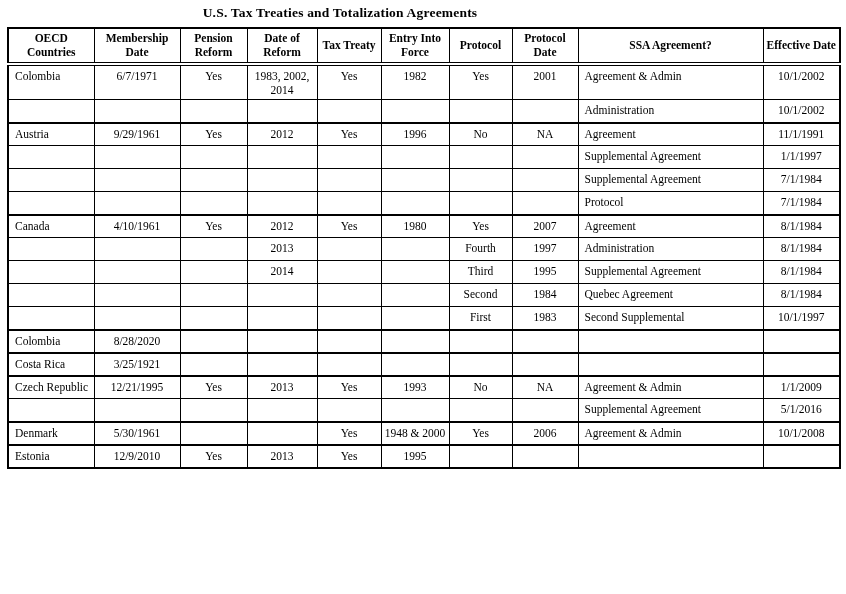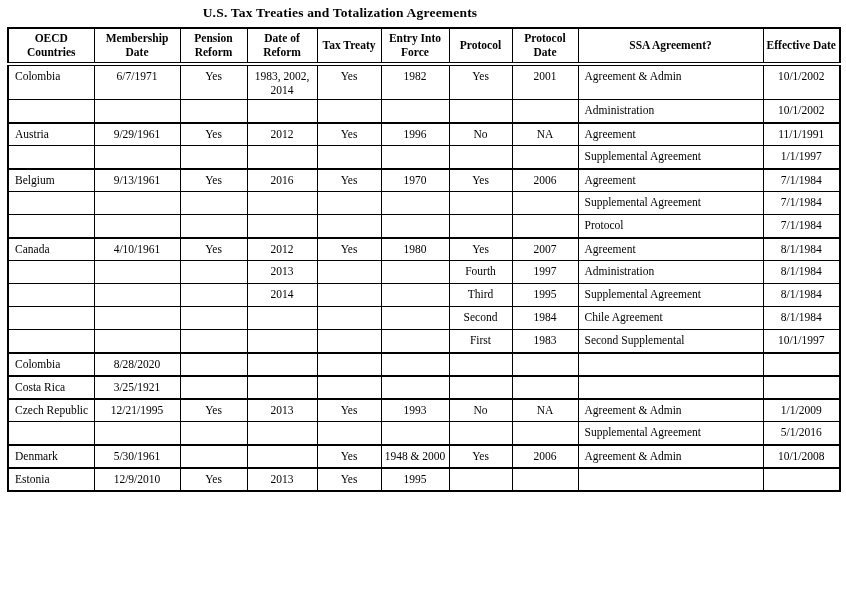--- a/index.html
+++ b/index.html
@@ -136,32 +136,20 @@
           <td class="col1"></td>
           <td class="col2"></td>
           <td class="col3"></td>
           <td class="col4"></td>
           <td class="col5"></td>
           <td class="col6"></td>
           <td class="col7"></td>
           <td class="col8">Supplemental Agreement</td>
           <td class="col9">1/1/1997</td>
         </tr>
-        <tr class="group-start">
-          <td class="col0">Belgium</td>
-          <td class="col1">9/13/1961</td>
-          <td class="col2">Yes</td>
-          <td class="col3">2016</td>
-          <td class="col4">Yes</td>
-          <td class="col5">1970</td>
-          <td class="col6">Yes</td>
-          <td class="col7">2006</td>
-          <td class="col8">Agreement</td>
-          <td class="col9">7/1/1984</td>
-        </tr>
         <tr>
           <td class="col0"></td>
           <td class="col1"></td>
           <td class="col2"></td>
           <td class="col3"></td>
           <td class="col4"></td>
           <td class="col5"></td>
           <td class="col6"></td>
           <td class="col7"></td>
           <td class="col8">Supplemental Agreement</td>
@@ -217,21 +205,21 @@
         </tr>
         <tr>
           <td class="col0"></td>
           <td class="col1"></td>
           <td class="col2"></td>
           <td class="col3"></td>
           <td class="col4"></td>
           <td class="col5"></td>
           <td class="col6">Second</td>
           <td class="col7">1984</td>
-          <td class="col8">Chile Agreement</td>
+          <td class="col8">Quebec Agreement</td>
           <td class="col9">8/1/1984</td>
         </tr>
         <tr>
           <td class="col0"></td>
           <td class="col1"></td>
           <td class="col2"></td>
           <td class="col3"></td>
           <td class="col4"></td>
           <td class="col5"></td>
           <td class="col6">First</td>

